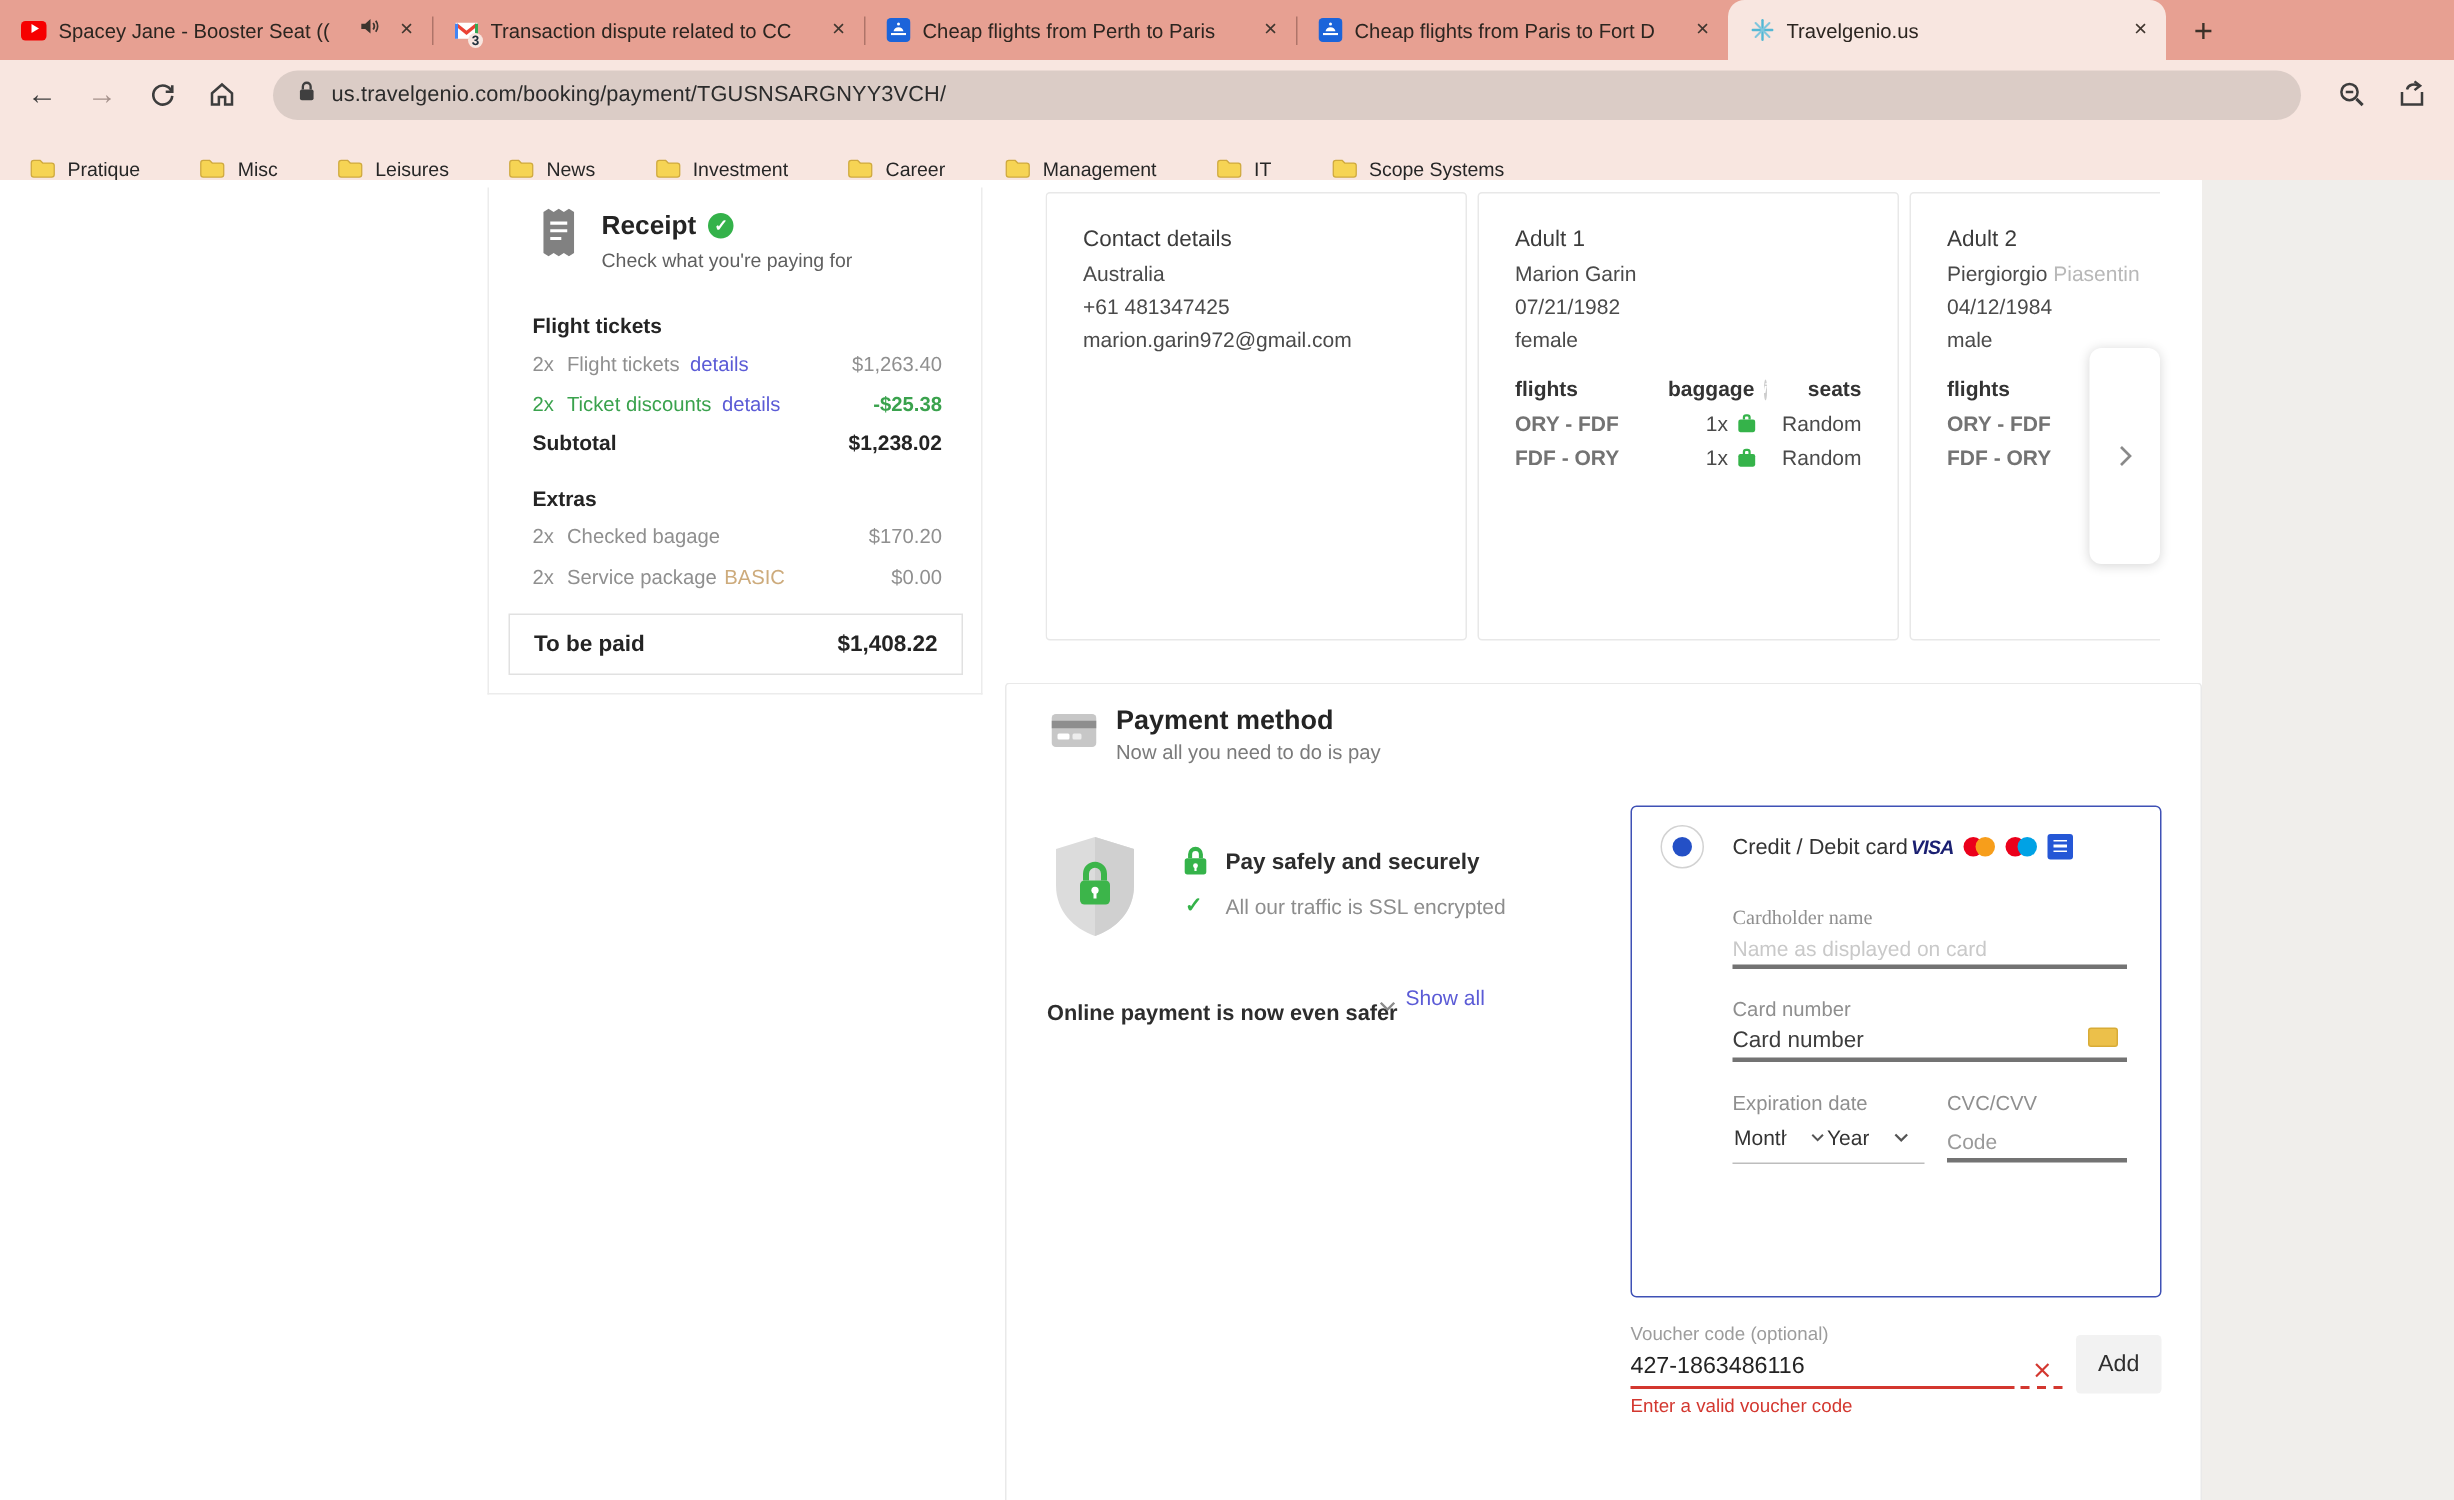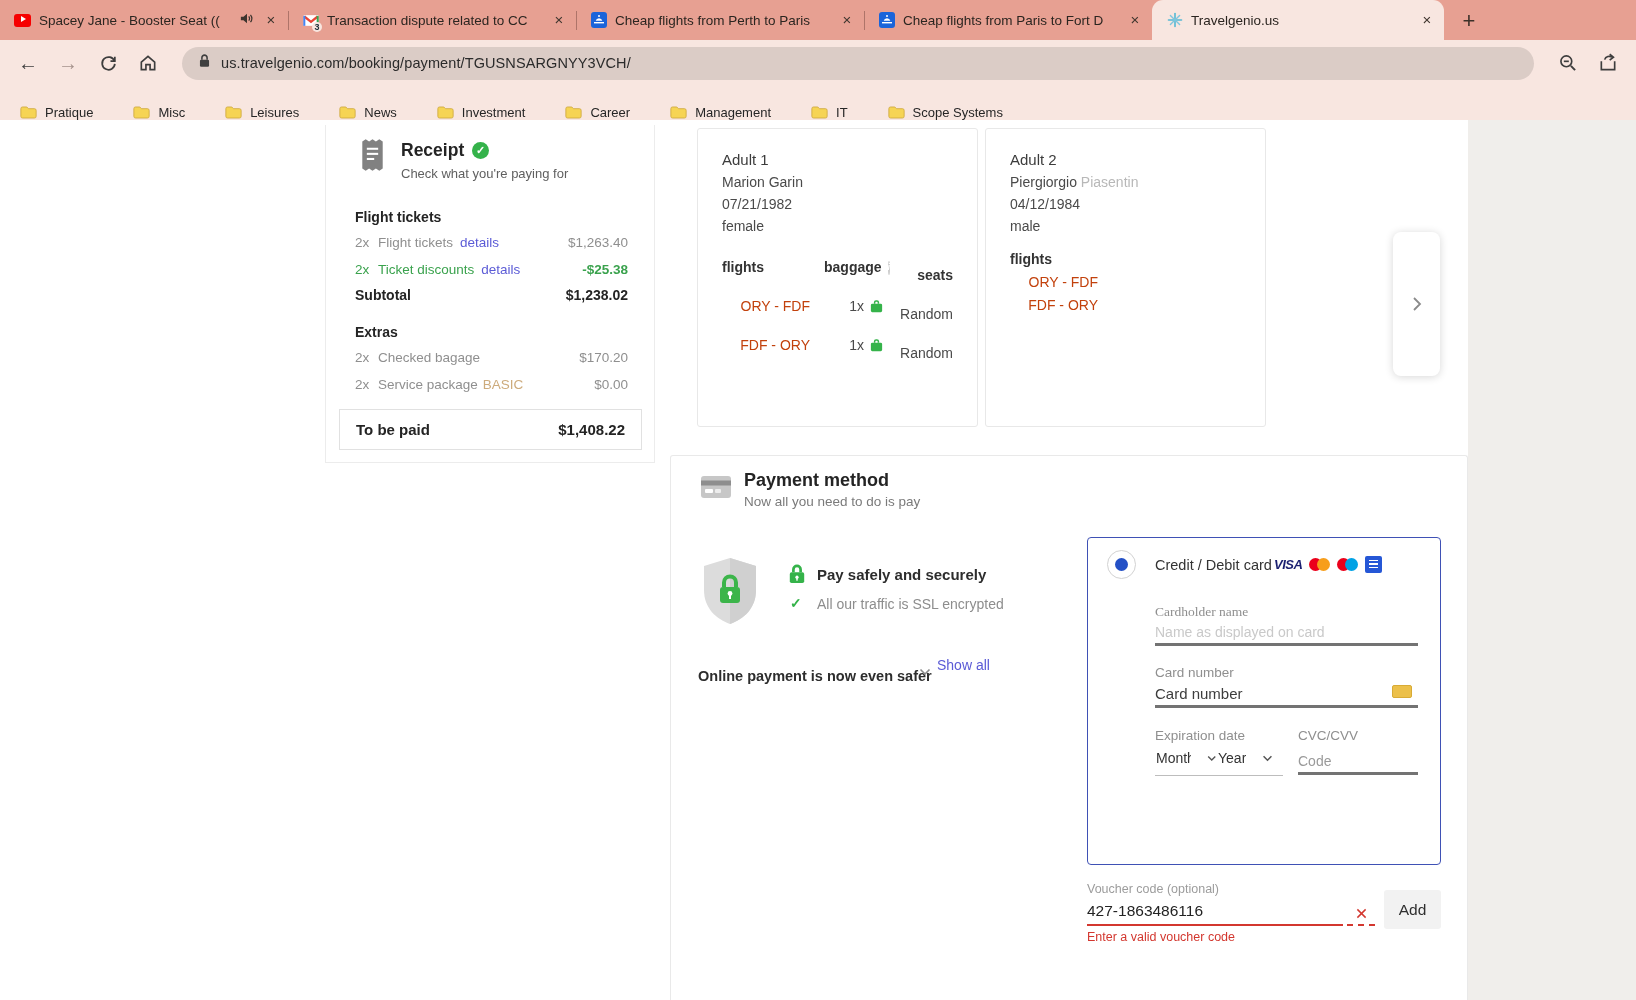--- a/index.html
+++ b/index.html
@@ -67,24 +67,24 @@
              display:flex; gap:7px; overflow:hidden; }
   .pax-card { width:281px; min-width:281px; height:299px; border:1px solid #e8e8e8; border-radius:3px;
               background:#fff; padding:20px 24px; }
   .pax-title { font-size:15px; color:#3c3c3c; line-height:22px; }
   .pax-line { font-size:14px; color:#4a4a4a; line-height:22px; }
   .faded { color:#b8b8b8; }
   .pax-table { margin-top:11px; font-size:14px; }
   .pt-head { display:flex; align-items:center; font-weight:bold; color:#333; line-height:23px; }
   .pt-row { display:flex; align-items:center; line-height:23px; color:#4a4a4a; }
   .pc1 { width:88px; flex:none; }
-  .pt-row .pc1 { font-weight:normal; color:#c2410c;text-align:right; }
+  .pt-row .pc1 { font-weight:bold; color:#737373; }
   .pc2 { width:88px; flex:none; display:flex; align-items:center; gap:5px; justify-content:flex-end; padding-right:14px; }
   .pc2.head { justify-content:flex-start; padding-left:14px; gap:6px; }
-  .pc3 { margin-left:auto;margin-top:16px; }
+  .pc3 { margin-left:auto; }
   .info-ic { width:14px; height:14px; border-radius:50%; background:#cdcdcd; color:#fff; font-size:9px;
              font-weight:bold; font-style:italic; display:flex; align-items:center; justify-content:center; }
   .next-panel { position:absolute; left:1393px; top:112px; width:47px; height:144px; background:#fff;
                 border-radius:8px; box-shadow:0 1px 8px rgba(0,0,0,.16);
                 display:flex; align-items:center; justify-content:center; }
 
   
   .payment-card { position:absolute; left:670px; top:335px; width:798px; height:545px;
                   background:#fff; border:1px solid #e9e9e9; border-bottom:none; border-radius:3px 3px 0 0; }
   .pm-title { left:73px; top:14px; font-size:18px; font-weight:bold; color:#242424; }
@@ -358,20 +358,26 @@
       <span class="r-amt">$0.00</span>
     </div>
 
     <div class="abs total-box">
       <span>To be paid</span>
       <span>$1,408.22</span>
     </div>
   </section>
 
   <div class="pax-row">
+    <div class="pax-card">
+      <div class="pax-title">Contact details</div>
+      <div class="pax-line">Australia</div>
+      <div class="pax-line">+61 481347425</div>
+      <div class="pax-line">marion.garin972@gmail.com</div>
+    </div>
 
     <div class="pax-card">
       <div class="pax-title">Adult 1</div>
       <div class="pax-line">Marion Garin</div>
       <div class="pax-line">07/21/1982</div>
       <div class="pax-line">female</div>
       <div class="pax-table">
         <div class="pt-head">
           <span class="pc1">flights</span>
           <span class="pc2 head">

